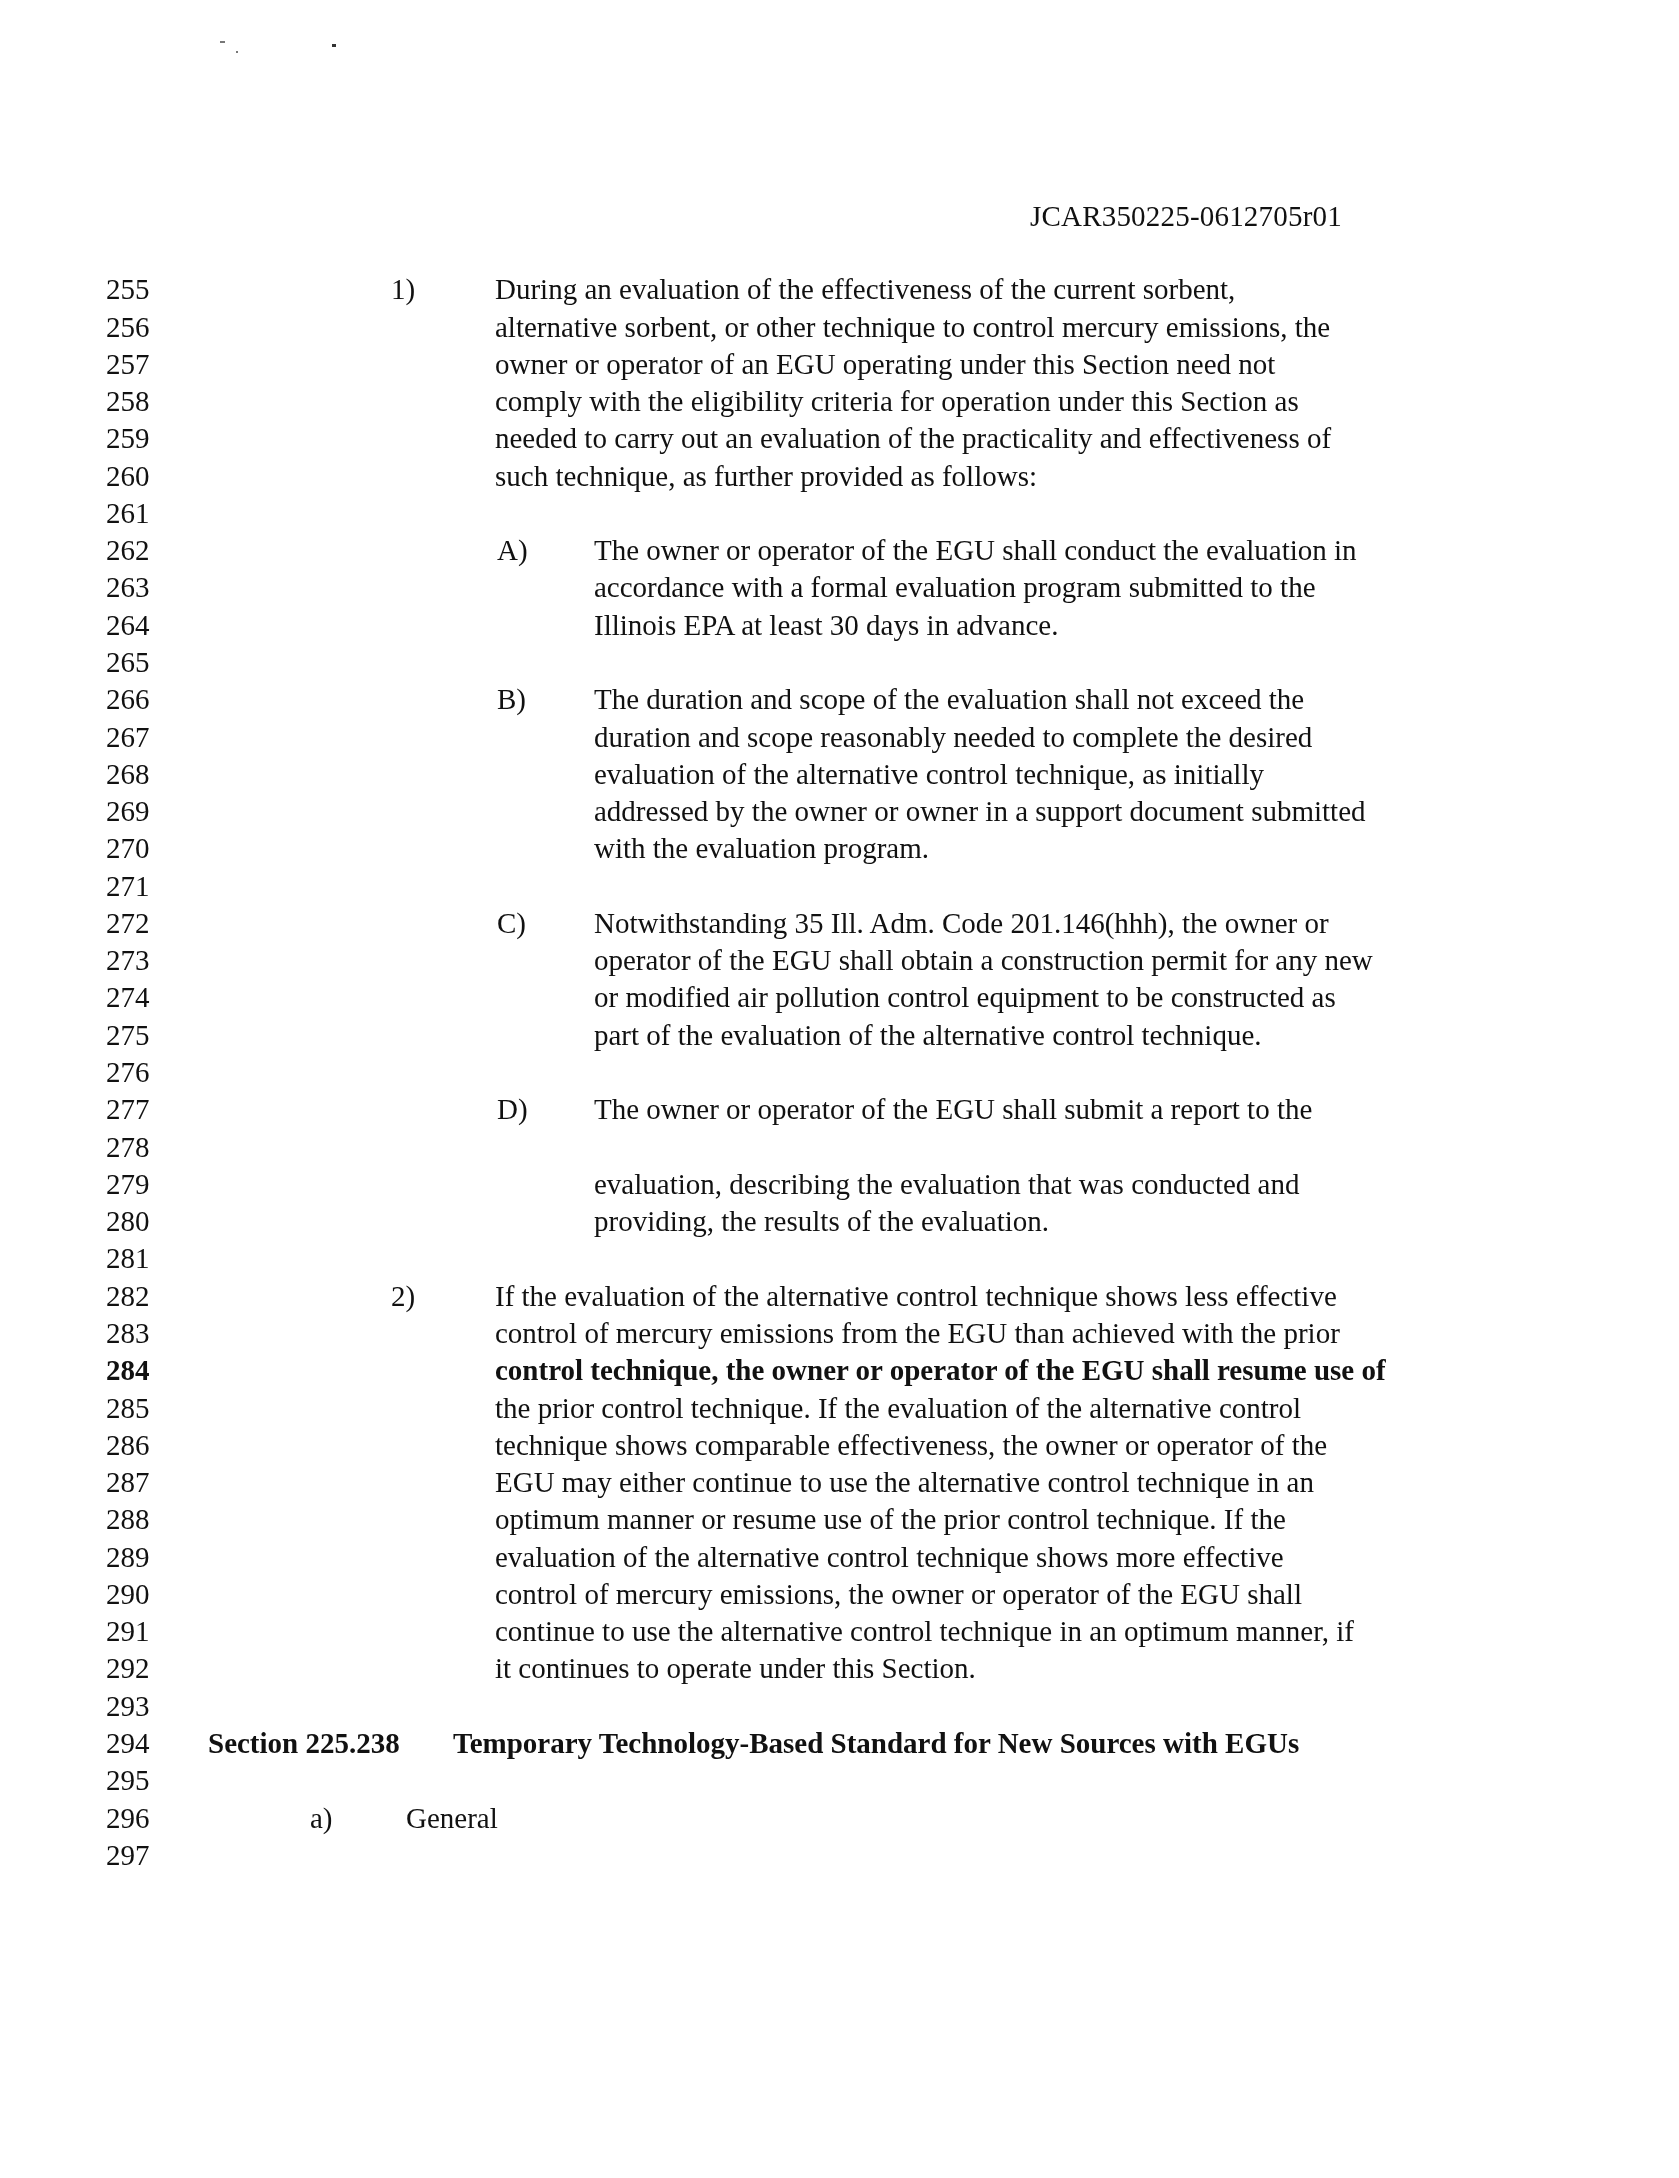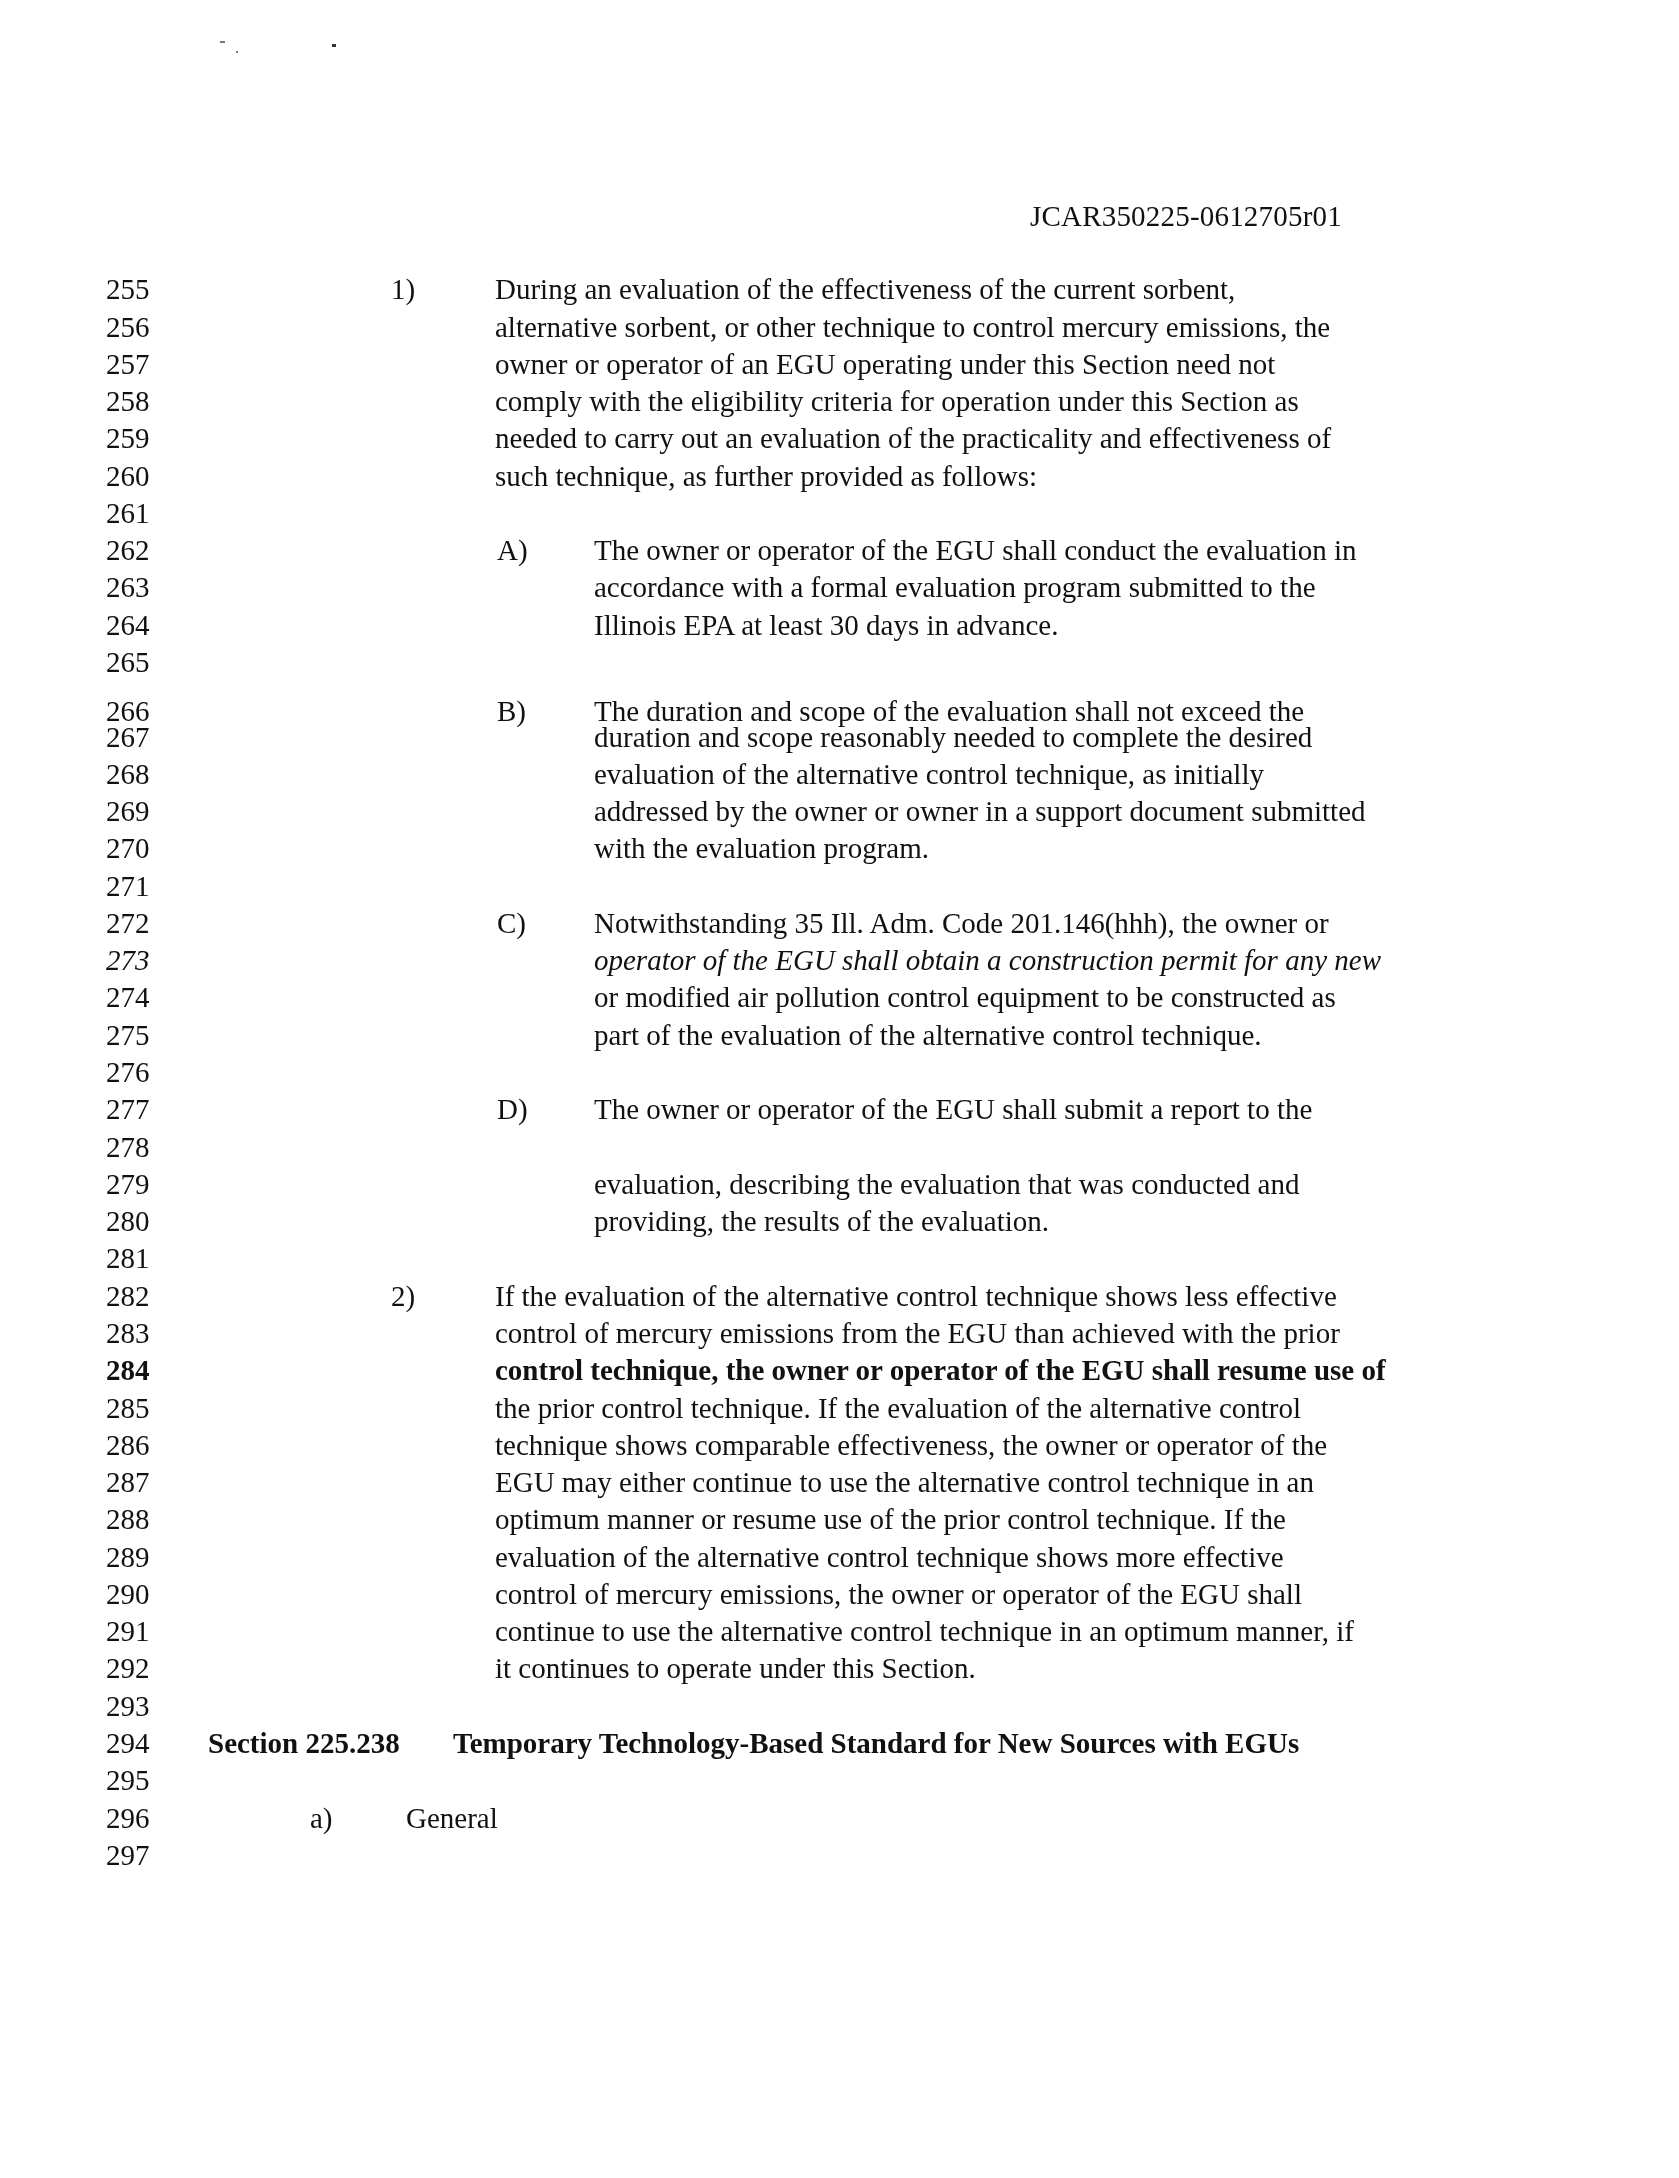--- a/index.html
+++ b/index.html
@@ -65,21 +65,21 @@
       <span class="ln">263</span>
       <span class="txt2">accordance with a formal evaluation program submitted to the</span>
     </div>
     <div class="line" style="top: 606px; width: 1679px;">
       <span class="ln">264</span>
       <span class="txt2">Illinois EPA at least 30 days in advance.</span>
     </div>
     <div class="line" style="top: 643px; width: 1679px;">
       <span class="ln">265</span>
     </div>
-    <div class="line" style="top: 680px; width: 1642px; margin-top: 12px;">
+    <div class="line" style="top: 680px; width: 1642px;">
       <span class="ln">266</span>
       <span class="lbl2">B)</span>
       <span class="txt2">The duration and scope of the evaluation shall not exceed the</span>
     </div>
     <div class="line" style="top: 718px; width: 1679px;">
       <span class="ln">267</span>
       <span class="txt2">duration and scope reasonably needed to complete the desired</span>
     </div>
     <div class="line" style="top: 755px; width: 1679px;">
       <span class="ln">268</span>
@@ -94,21 +94,21 @@
       <span class="txt2">with the evaluation program.</span>
     </div>
     <div class="line" style="top: 867px; width: 1679px;">
       <span class="ln">271</span>
     </div>
     <div class="line" style="top: 904px; width: 1679px;">
       <span class="ln">272</span>
       <span class="lbl2">C)</span>
       <span class="txt2">Notwithstanding 35 Ill. Adm. Code 201.146(hhh), the owner or</span>
     </div>
-    <div class="line" style="top: 941px; width: 1679px; font-style: italic;">
+    <div class="line" style="top: 941px; width: 1679px;">
       <span class="ln">273</span>
       <span class="txt2">operator of the EGU shall obtain a construction permit for any new</span>
     </div>
     <div class="line" style="top: 978px; width: 1679px;">
       <span class="ln">274</span>
       <span class="txt2">or modified air pollution control equipment to be constructed as</span>
     </div>
     <div class="line" style="top: 1016px; width: 1679px;">
       <span class="ln">275</span>
       <span class="txt2">part of the evaluation of the alternative control technique.</span>

